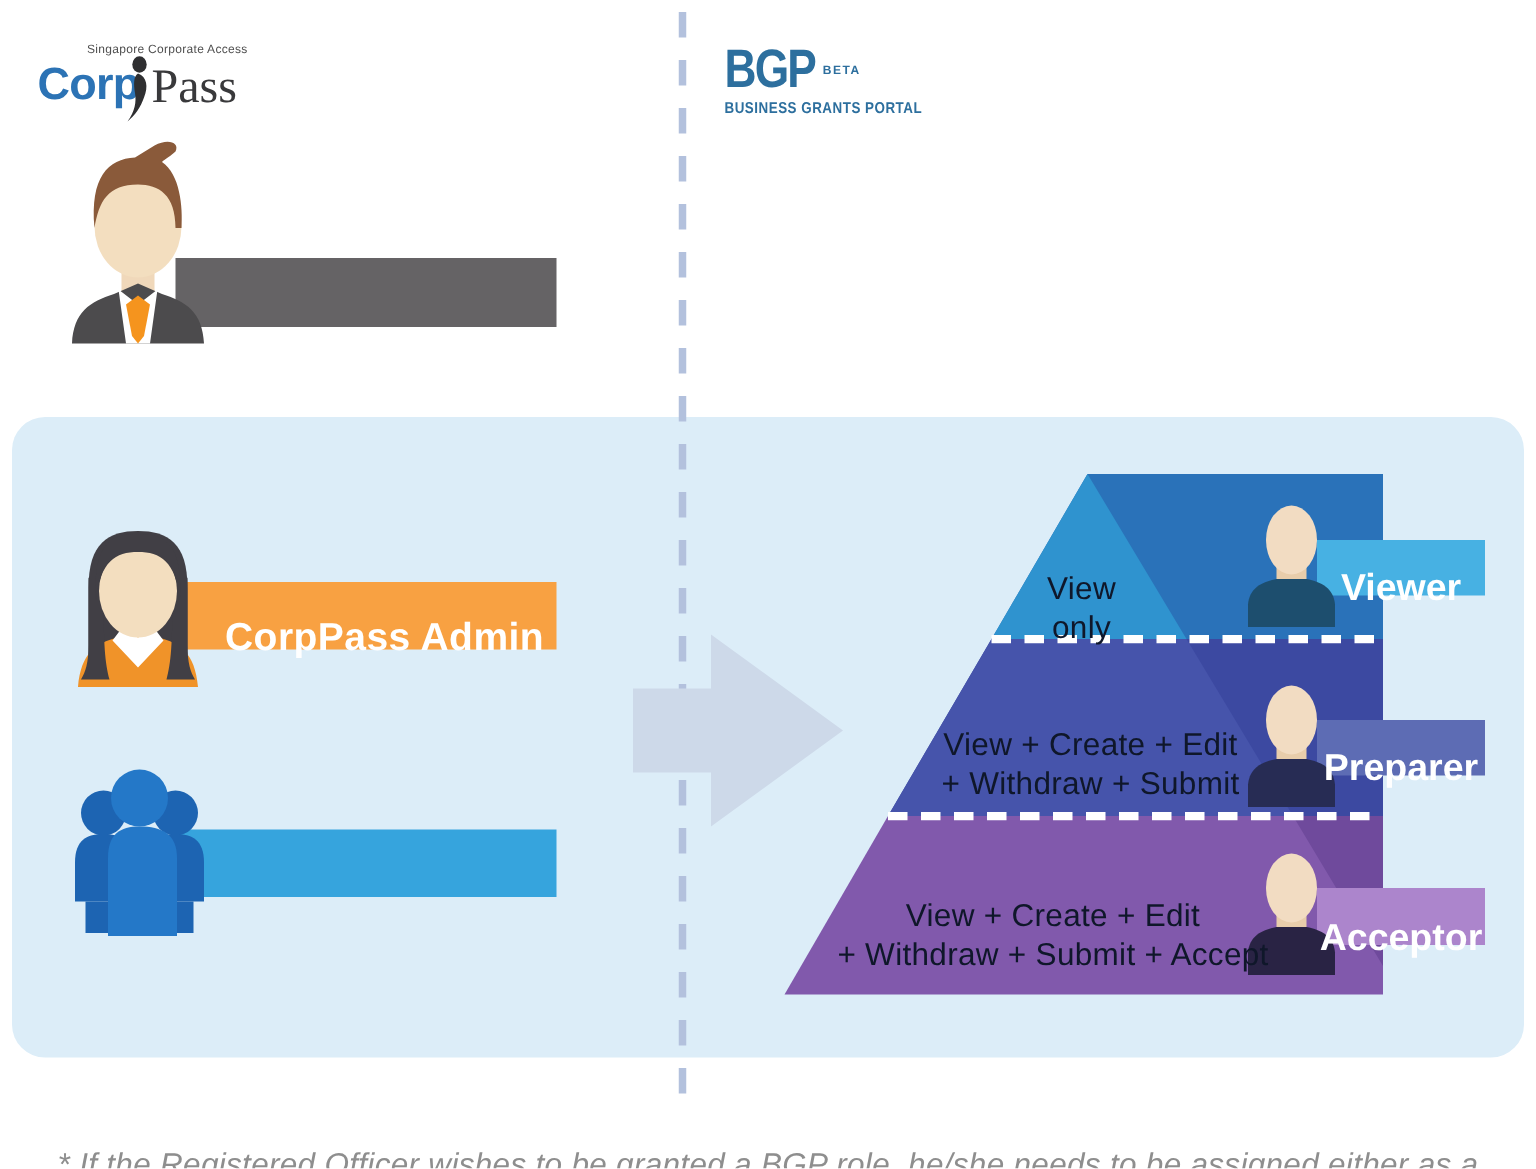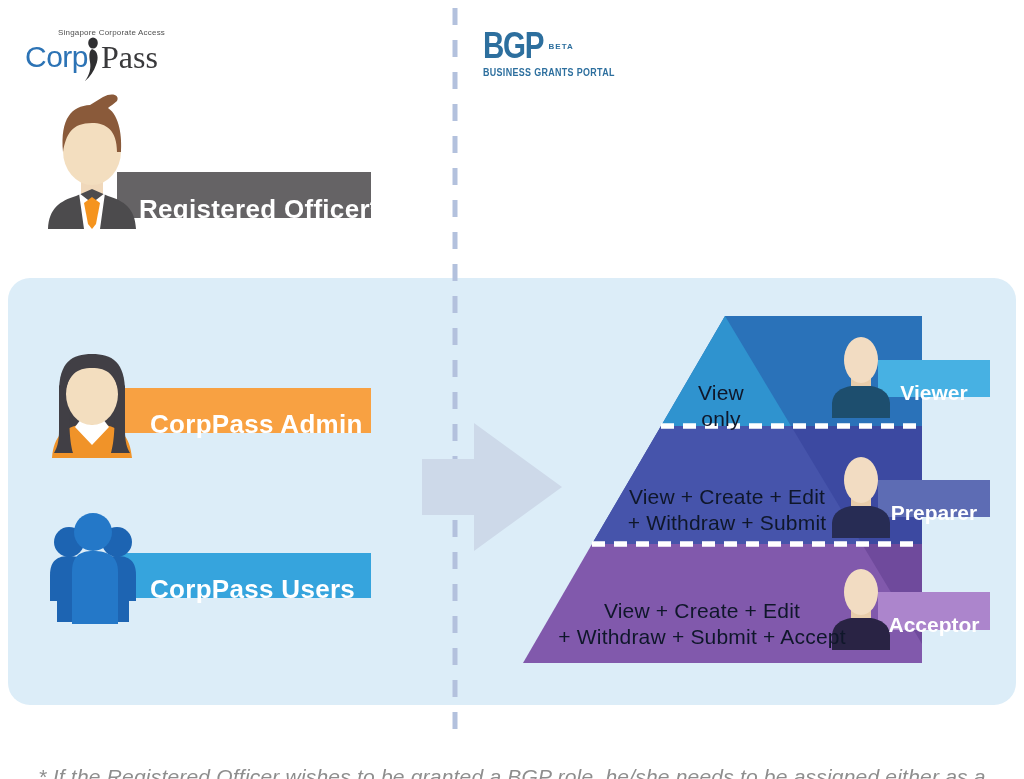--- a/index.html
+++ b/index.html
@@ -9,38 +9,38 @@
   .txt{position:absolute;z-index:2;margin-top:14px;}
 
   
   .banner-label{color:#fff;font-weight:600;font-size:26px;letter-spacing:.3px;
                 display:flex;align-items:center;white-space:nowrap;}
   #lbl-ro{left:139px;top:172px;height:46px;}
   #lbl-admin{left:150px;top:388px;height:45px;}
   #lbl-users{left:150px;top:553px;height:45px;}
 
   
-  .role-label{width:112px;color:#fff;font-weight:700;font-size:21px;
+  .role-label{width:112px;color:#fff;font-weight:700;font-size:25px;
               display:flex;align-items:center;justify-content:center;}
   #role-viewer{left:878px;top:360px;height:37px;}
   #role-preparer{left:878px;top:480px;height:37px;}
   #role-acceptor{left:878px;top:592px;height:38px;}
 
   
   .perm{color:#0f172a;font-size:21px;line-height:26px;text-align:center;
         white-space:pre-line;letter-spacing:.2px;}
   #perm-1{left:656px;top:366px;width:130px;}
   #perm-2{left:562px;top:470px;width:330px;}
   #perm-3{left:537px;top:584px;width:330px;}
 
   
   .corp-logo{left:25px;top:12px;width:170px;height:56px;}
   .corp-tagline{position:absolute;left:33px;top:2px;font-size:8px;color:#4f4f4f;
                 letter-spacing:.2px;white-space:nowrap;}
-  .corp-blue{position:absolute;left:0;top:14px;font-size:30px;font-weight:400;
+  .corp-blue{position:absolute;left:0;top:14px;font-size:30px;font-weight:700;
              color:#2c73b5;letter-spacing:-.5px;}
   .corp-figure{position:absolute;left:58px;top:10px;}
   .corp-pass{position:absolute;left:76px;top:13px;font-size:32px;color:#39393b;
              font-family:"Liberation Serif",serif;}
 
   
   .bgp-logo{left:483px;top:16px;}
   .bgp-row{display:flex;align-items:center;}
   .bgp-acronym{font-size:36px;font-weight:700;color:#2d6f9e;letter-spacing:-1.5px;
                line-height:32px;transform:scaleX(.82);transform-origin:left;}
@@ -139,23 +139,21 @@
   </div>
 
   <div class="txt bgp-logo">
     <div class="bgp-row">
       <span class="bgp-acronym">BGP</span>
       <span class="bgp-beta">BETA</span>
     </div>
     <div class="bgp-name">BUSINESS GRANTS PORTAL</div>
   </div>
 
-  <div class="txt banner-label" id="lbl-ro">Registered Officer*</div>
   <div class="txt banner-label" id="lbl-admin">CorpPass Admin</div>
-  <div class="txt banner-label" id="lbl-users">CorpPass Users</div>
 
   <div class="txt perm" id="perm-1">View
 only</div>
   <div class="txt perm" id="perm-2">View + Create + Edit
 + Withdraw + Submit</div>
   <div class="txt perm" id="perm-3">View + Create + Edit
 + Withdraw + Submit + Accept</div>
 
   <div class="txt role-label" id="role-viewer">Viewer</div>
   <div class="txt role-label" id="role-preparer">Preparer</div>

